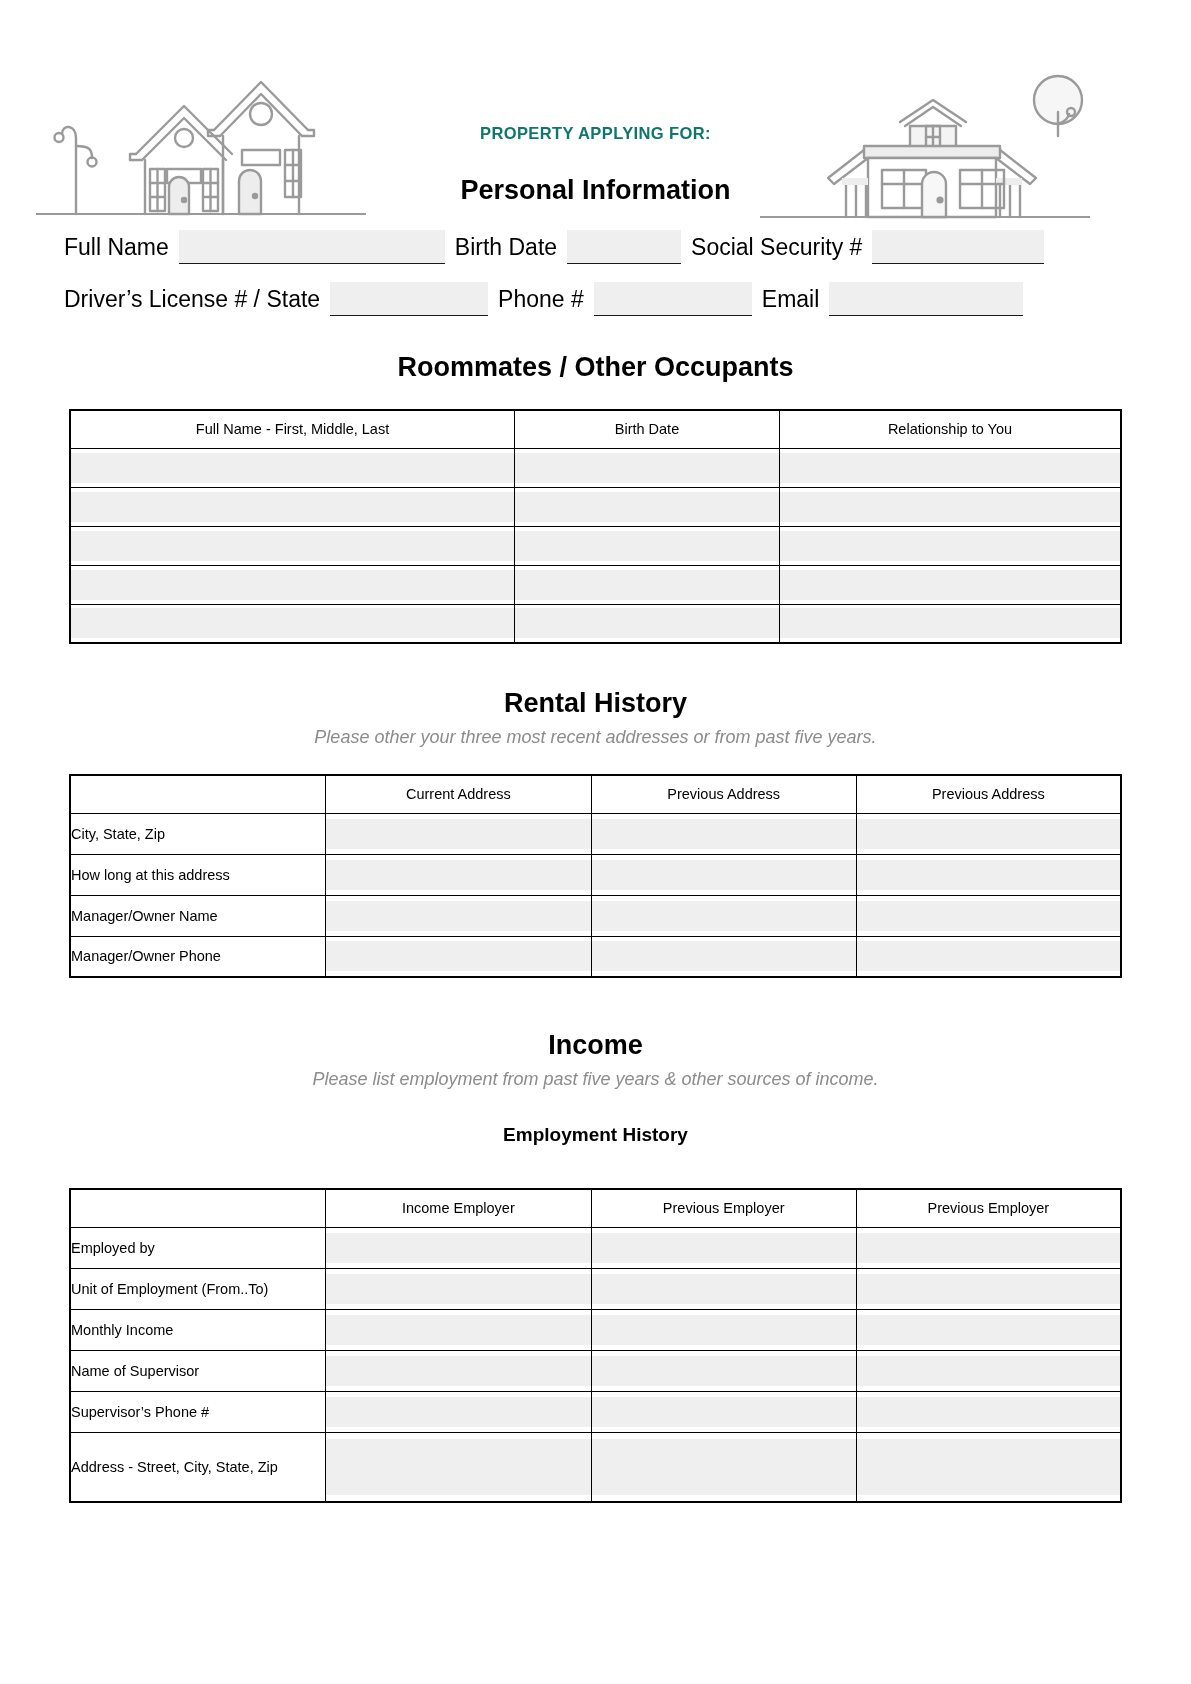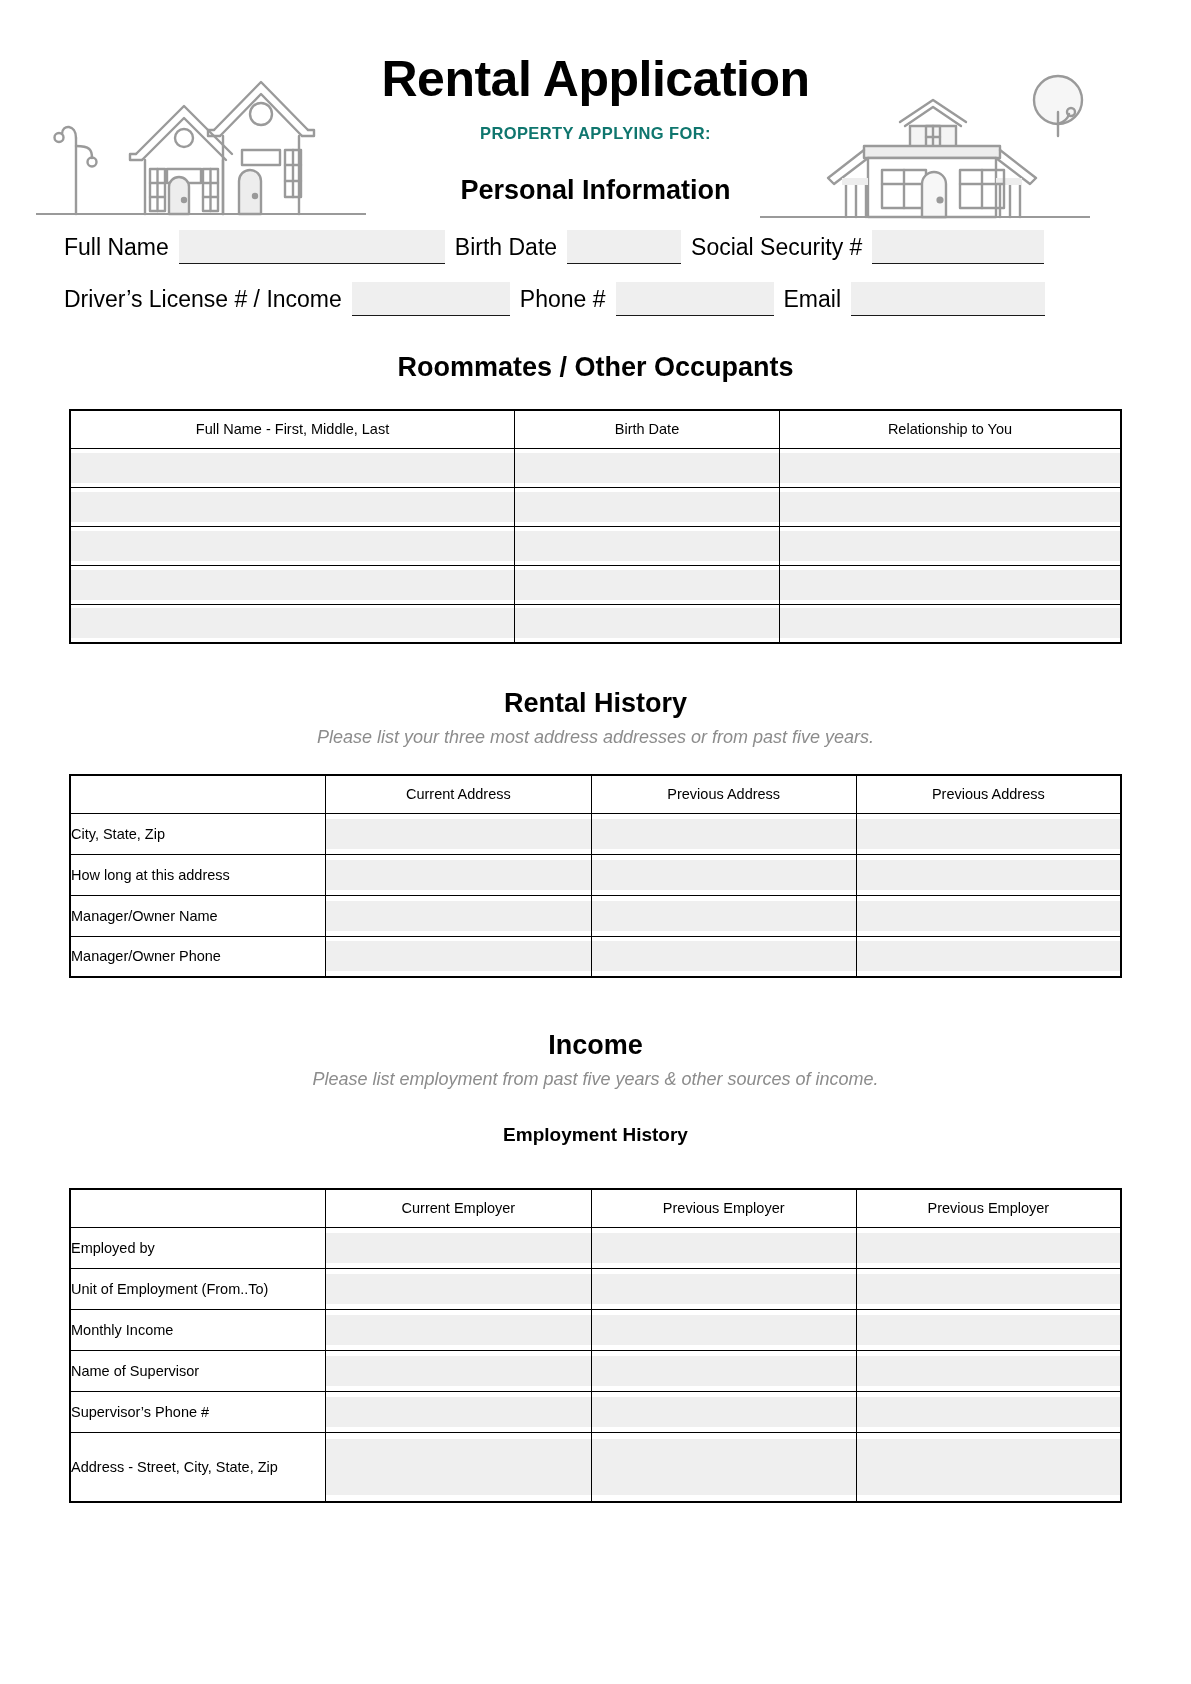--- a/index.html
+++ b/index.html
@@ -260,36 +260,35 @@
         <path d="M162 157 L162 124 A12 12 0 0 1 186 124 L186 157 Z" fill="#f7f7f7" stroke="#9a9a9a"></path>
         <circle cx="180" cy="140" r="2.4" fill="#9a9a9a"></circle>
 
         <circle cx="298" cy="40" r="24" fill="#f6f6f6" stroke="#9a9a9a"></circle>
         <line x1="298" y1="52" x2="298" y2="76"></line>
         <path d="M298 64 C304 62, 308 58, 309 54"></path>
         <circle cx="311" cy="52" r="4" fill="none"></circle>
       </svg>
     </div>
 
-    <div class="title">Rental Application</div>
     <div class="subtitle-prop">PROPERTY APPLYING FOR:</div>
     <div class="sect-personal">Personal Information</div>
   </div>
 
   <div class="pi-rows">
     <div class="pi-row pi-row-1">
       <span class="pi-label">Full Name</span>
       <input class="pi-input w-fullname" type="text" value="" style="">
       <span class="pi-label">Birth Date</span>
       <input class="pi-input w-birth" type="text" value="" style="">
       <span class="pi-label">Social Security #</span>
       <input class="pi-input w-ssn" type="text" value="" style="">
     </div>
     <div class="pi-row pi-row-2">
-      <span class="pi-label">Driver’s License # / Income</span>
+      <span class="pi-label">Driver’s License # / State</span>
       <input class="pi-input w-dl" type="text" value="" style="">
       <span class="pi-label">Phone #</span>
       <input class="pi-input w-phone" type="text" value="" style="">
       <span class="pi-label">Email</span>
       <input class="pi-input w-email" type="text" value="" style="">
     </div>
   </div>
 
   <div class="gap-18"></div>
   <div class="sect-h">Roommates / Other Occupants</div>
@@ -363,21 +362,21 @@
           <td class="inp-cell">
               <input class="cell-box" value="" style="">
             </td>
         </tr>
       </tbody>
     </table>
   </div>
 
   <div class="gap-44"></div>
   <div class="sect-h">Rental History</div>
-  <div class="sect-sub">Please list your three most address addresses or from past five years.</div>
+  <div class="sect-sub">Please other your three most recent addresses or from past five years.</div>
   <div class="gap-26"></div>
   <div class="tbl-wrap">
     <table class="form-tbl">
       <colgroup>
         <col class="rh-col-1">
           <col class="rh-col-2">
           <col class="rh-col-3">
           <col class="rh-col-4">
       </colgroup>
       <thead>
@@ -451,21 +450,21 @@
     <table class="form-tbl">
       <colgroup>
         <col class="em-col-1">
           <col class="em-col-2">
           <col class="em-col-3">
           <col class="em-col-4">
       </colgroup>
       <thead>
         <tr>
           <th class="th-cell"></th>
-          <th class="th-cell">Current Employer</th>
+          <th class="th-cell">Income Employer</th>
           <th class="th-cell">Previous Employer</th>
           <th class="th-cell">Previous Employer</th>
         </tr>
       </thead>
       <tbody>
         <tr class="em-row">
           <td class="lbl-cell">Employed by</td>
           <td class="inp-cell">
               <input class="cell-box" value="" style="">
             </td>

